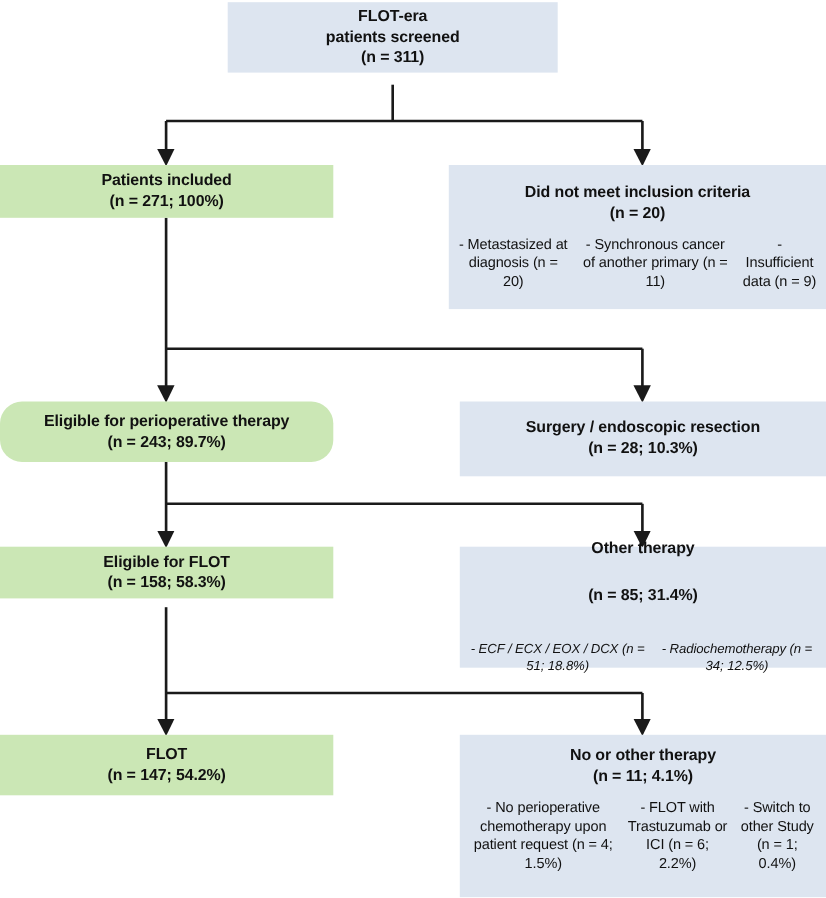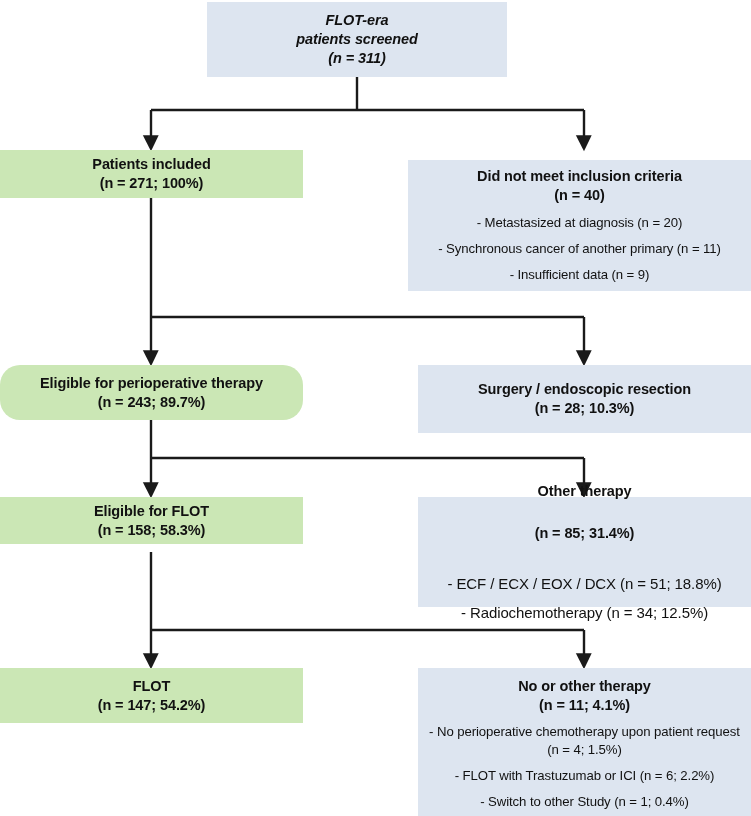--- a/index.html
+++ b/index.html
@@ -52,39 +52,38 @@
     letter-spacing: -0.1px;
   }
   .node .detail {
     font-weight: normal;
     color: #111111;
     line-height: 1.30;
     letter-spacing: -0.1px;
   }
   .detail-list {
     display: flex;
-    flex-direction: column;
+    flex-direction: row;
     align-items: center;
     width: 100%;
     margin-top: 9px;
     gap: 9px;
   }
 
   
   #node-screened {
-    left: 207px; top: 2px; width: 300px; height: 75px;
-    font-size: 14.5px;
-    font-style: italic;
+    left: 207px; top: 2px; width: 300px; height: 64px;
+    font-size: 14.5px;
   }
   #node-included {
     left: 0px; top: 150px; width: 303px; height: 48px;
     font-size: 14.5px;
   }
   #node-excluded {
-    left: 408px; top: 160px; width: 343px; height: 131px;
+    left: 408px; top: 150px; width: 343px; height: 131px;
     font-size: 14.5px;
   }
   #node-excluded .detail { font-size: 13.2px; }
 
   #node-eligible-periop {
     left: 0px; top: 365px; width: 303px; height: 55px;
     font-size: 14.5px;
     border-radius: 20px;
   }
   #node-surgery {
@@ -94,30 +93,30 @@
 
   #node-eligible-flot {
     left: 0px; top: 497px; width: 303px; height: 47px;
     font-size: 14.5px;
   }
   #node-other-therapy {
     left: 418px; top: 497px; width: 333px; height: 110px;
     font-size: 14.5px;
     gap: 23px;
   }
-  #node-other-therapy .detail { font-size: 15px; }
+  #node-other-therapy .detail { font-size: 12px; font-style: italic; }
 
   #node-flot {
     left: 0px; top: 668px; width: 303px; height: 55px;
     font-size: 14.5px;
   }
   #node-no-other-therapy {
     left: 418px; top: 668px; width: 333px; height: 148px;
     font-size: 14.5px;
-    justify-content: flex-end;
+    justify-content: flex-start;
     padding-top: 10px;
   }
   #node-no-other-therapy .detail { font-size: 13.2px; }
 </style>
 </head>
 <body>
 
 <div id="flowchart">
 
   <svg id="connectors" viewBox="0 0 751 816" width="751" height="816" aria-hidden="true">
@@ -154,21 +153,21 @@
     <div class="subtitle">(n = 311)</div>
   </div>
 
   <div class="node green" id="node-included">
     <div class="title">Patients included</div>
     <div class="subtitle">(n = 271; 100%)</div>
   </div>
 
   <div class="node blue" id="node-excluded">
     <div class="title">Did not meet inclusion criteria</div>
-    <div class="subtitle">(n = 40)</div>
+    <div class="subtitle">(n = 20)</div>
     <div class="detail-list">
       <div class="detail">- Metastasized at diagnosis (n = 20)</div>
       <div class="detail">- Synchronous cancer of another primary (n = 11)</div>
       <div class="detail">- Insufficient data (n = 9)</div>
     </div>
   </div>
 
   <div class="node green" id="node-eligible-periop">
     <div class="title">Eligible for perioperative therapy</div>
     <div class="subtitle">(n = 243; 89.7%)</div>

